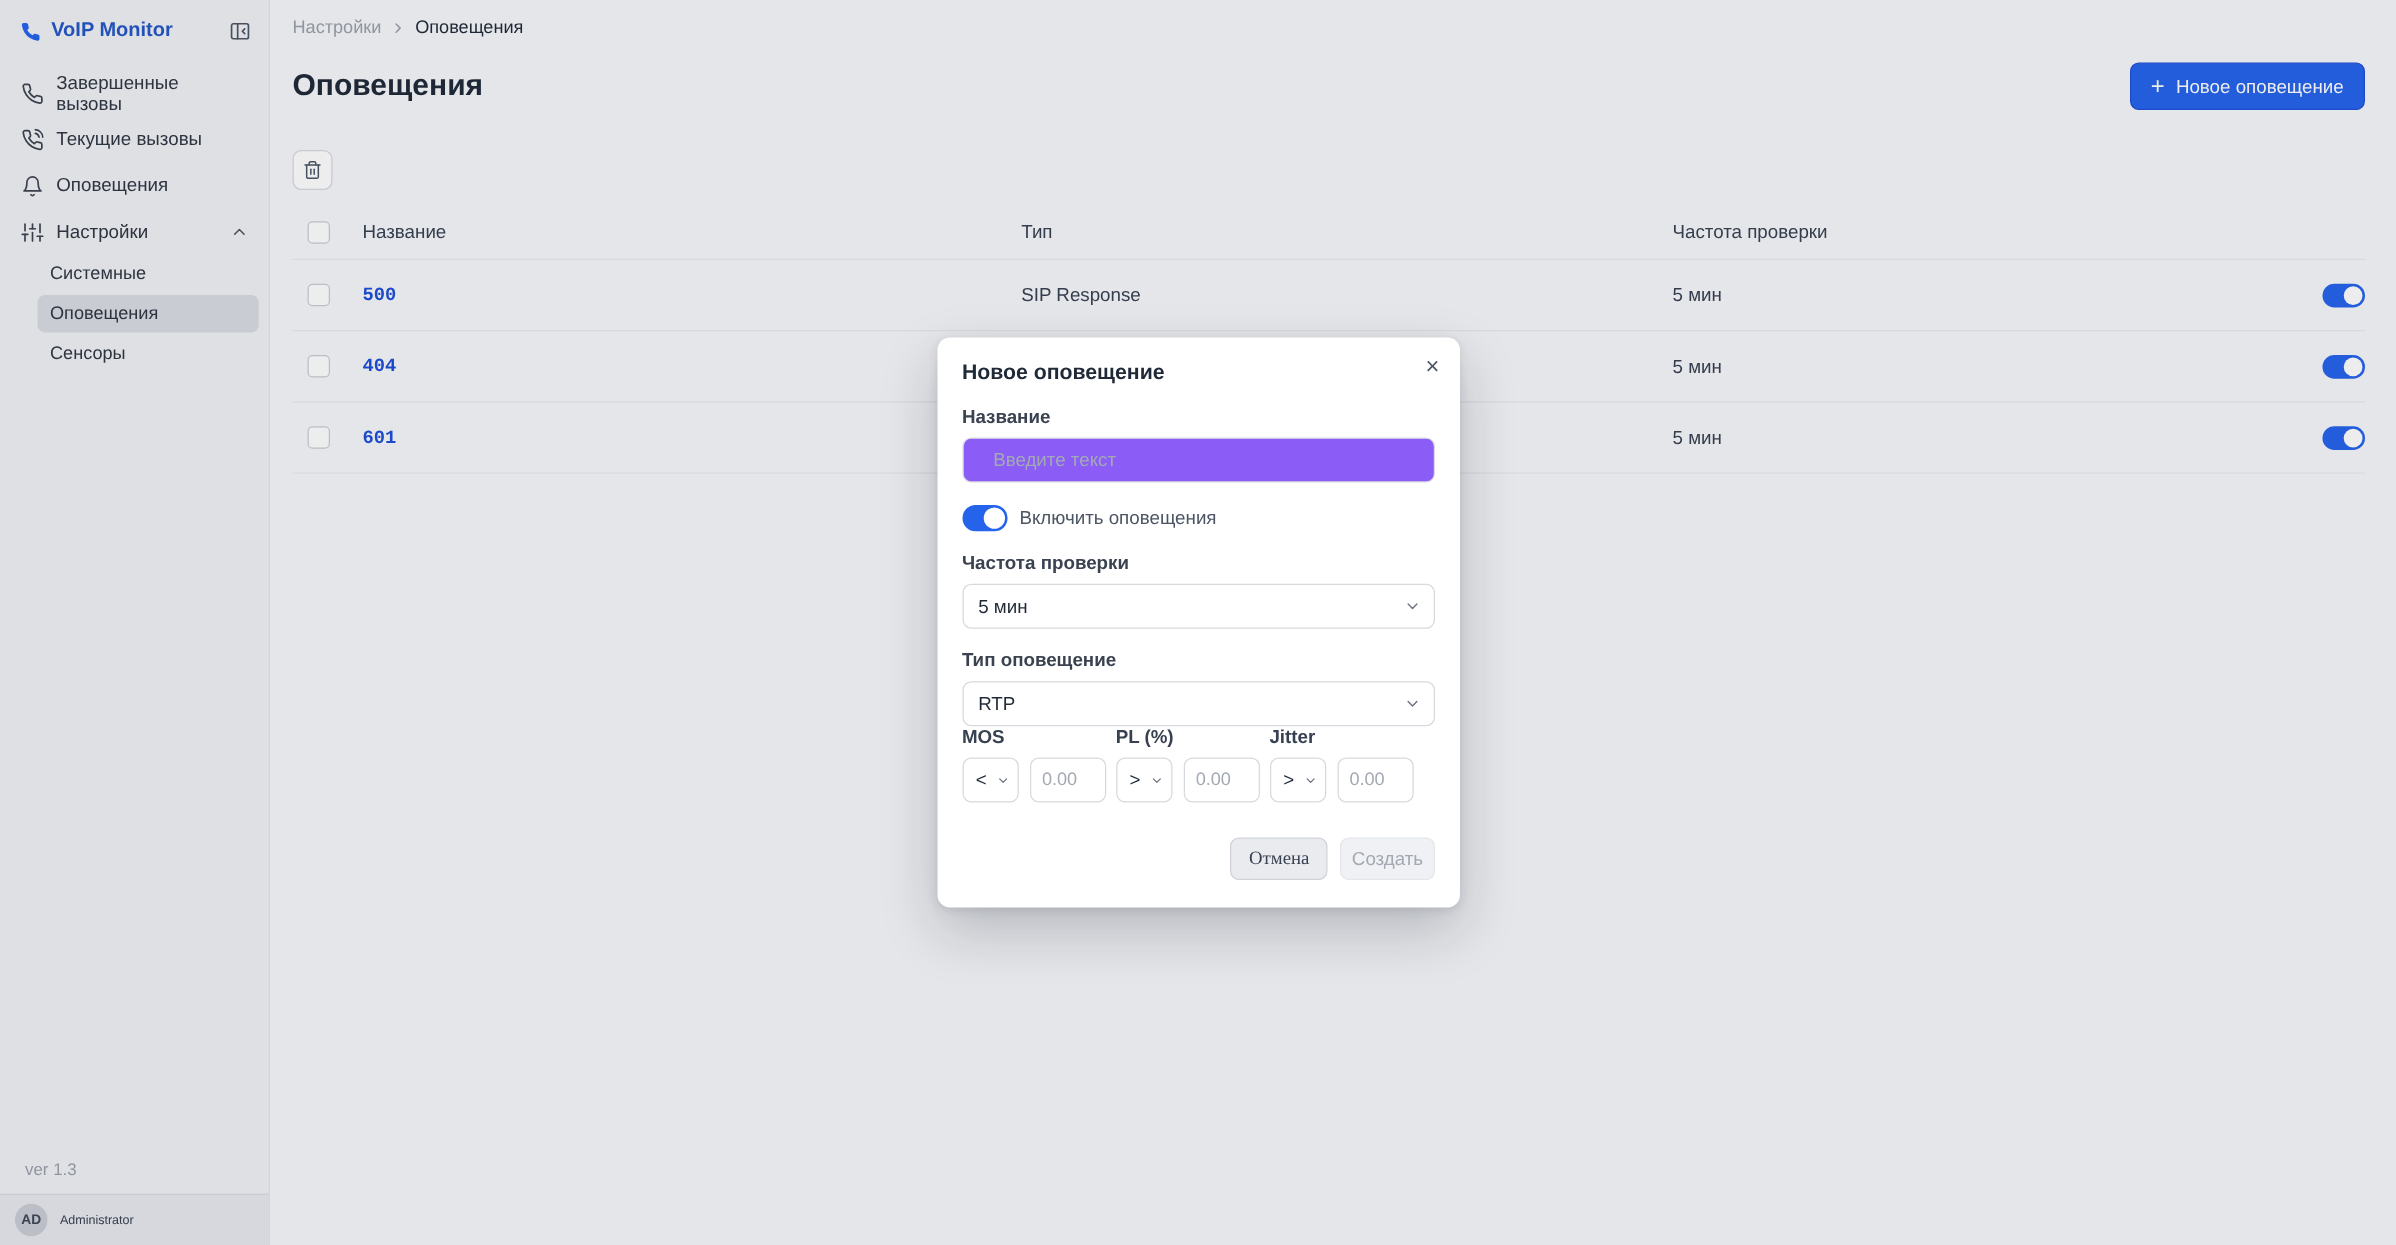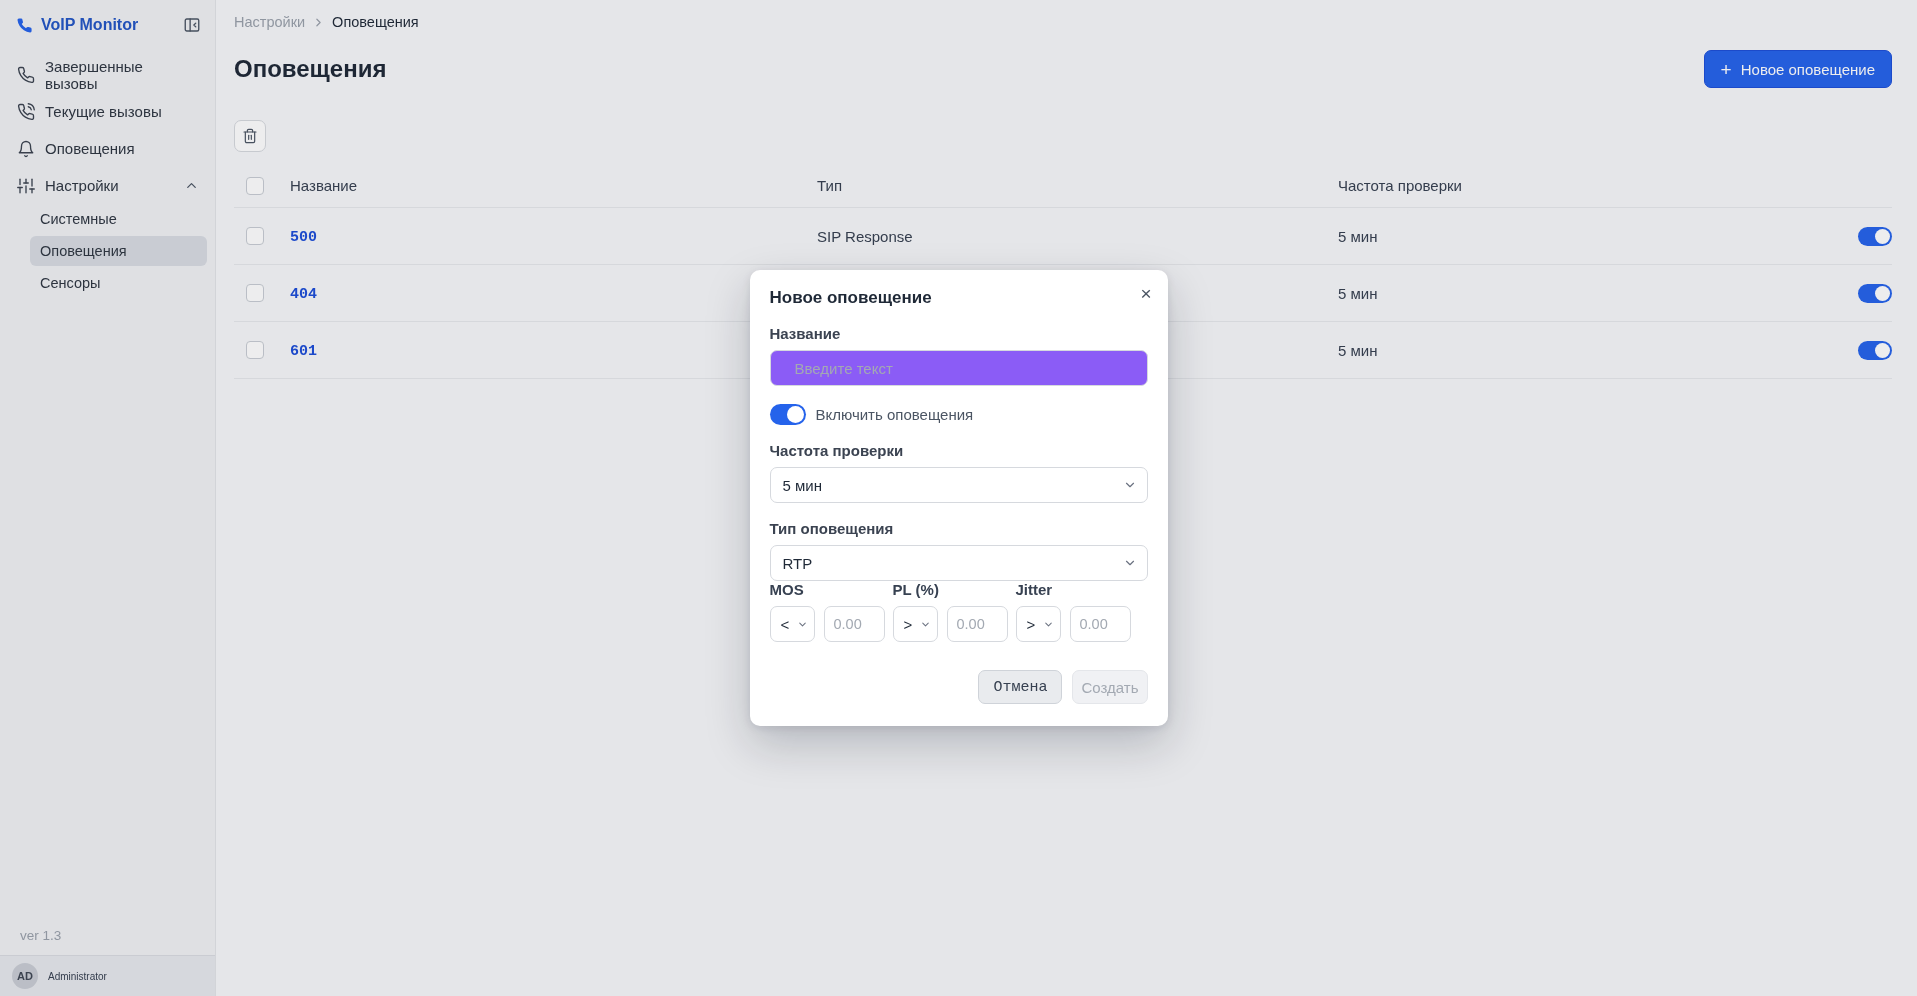--- a/index.html
+++ b/index.html
@@ -64,21 +64,21 @@
   .toggle-label { color:#4b5563; font-size:15px; }
   .select { height:36px; border:1px solid #d6d9de; border-radius:7px; display:flex; align-items:center; justify-content:space-between; padding:0 10px 0 12px; cursor:pointer; color:#1f2937; font-size:15px; background:#fff; }
   .select .chev { color:#6b7280; display:flex; }
   .metrics { display:flex; gap:8px; }
   .metric-label { font-size:15px; font-weight:700; color:#374151; margin-bottom:8px; }
   .metric-controls { display:flex; gap:9px; }
   .op-select { width:45px; padding:0 6px 0 10px; }
   .num-input { width:61px; height:36px; border:1px solid #d6d9de; border-radius:7px; padding:0 9px; font-size:14.5px; font-family:inherit; color:#1f2937; outline:none; }
   .num-input::placeholder { color:#a3a9b2; }
   .modal-footer { display:flex; justify-content:flex-end; gap:10px; margin-top:28px; }
-  .btn-secondary { height:34px; padding:0 14px; border:1px solid #cfd3d9; background:#e9ebee; color:#374151; border-radius:7px; font-size:15px; font-family:Liberation Mono, monospace; cursor:pointer; }
+  .btn-secondary { height:34px; padding:0 14px; border:1px solid #cfd3d9; background:#e9ebee; color:#374151; border-radius:7px; font-size:15px; font-family:Liberation Serif, serif; cursor:pointer; }
   .btn-disabled { height:34px; padding:0 8px; border:1px solid #e4e6ea; background:#f0f1f4; color:#a3a9b2; border-radius:7px; font-size:15px; font-family:inherit; cursor:default; }
 </style>
 </head>
 <body>
 
 <div class="app">
 
   <aside class="sidebar">
     <div class="sidebar-header">
       <span class="logo-icon">
@@ -261,21 +261,21 @@
     <div class="field-label">Частота проверки</div>
     <div class="select">
       <span>5 мин</span>
       <span class="chev">
         <svg width="14" height="14" viewBox="0 0 24 24" fill="none" stroke="currentColor" stroke-width="2" stroke-linecap="round" stroke-linejoin="round">
             <path d="M6 9l6 6 6-6"></path>
           </svg>
       </span>
     </div>
 
-    <div class="field-label">Тип оповещения</div>
+    <div class="field-label">Тип оповещение</div>
     <div class="select">
       <span>RTP</span>
       <span class="chev">
         <svg width="14" height="14" viewBox="0 0 24 24" fill="none" stroke="currentColor" stroke-width="2" stroke-linecap="round" stroke-linejoin="round">
             <path d="M6 9l6 6 6-6"></path>
           </svg>
       </span>
     </div>
 
     <div class="metrics">

